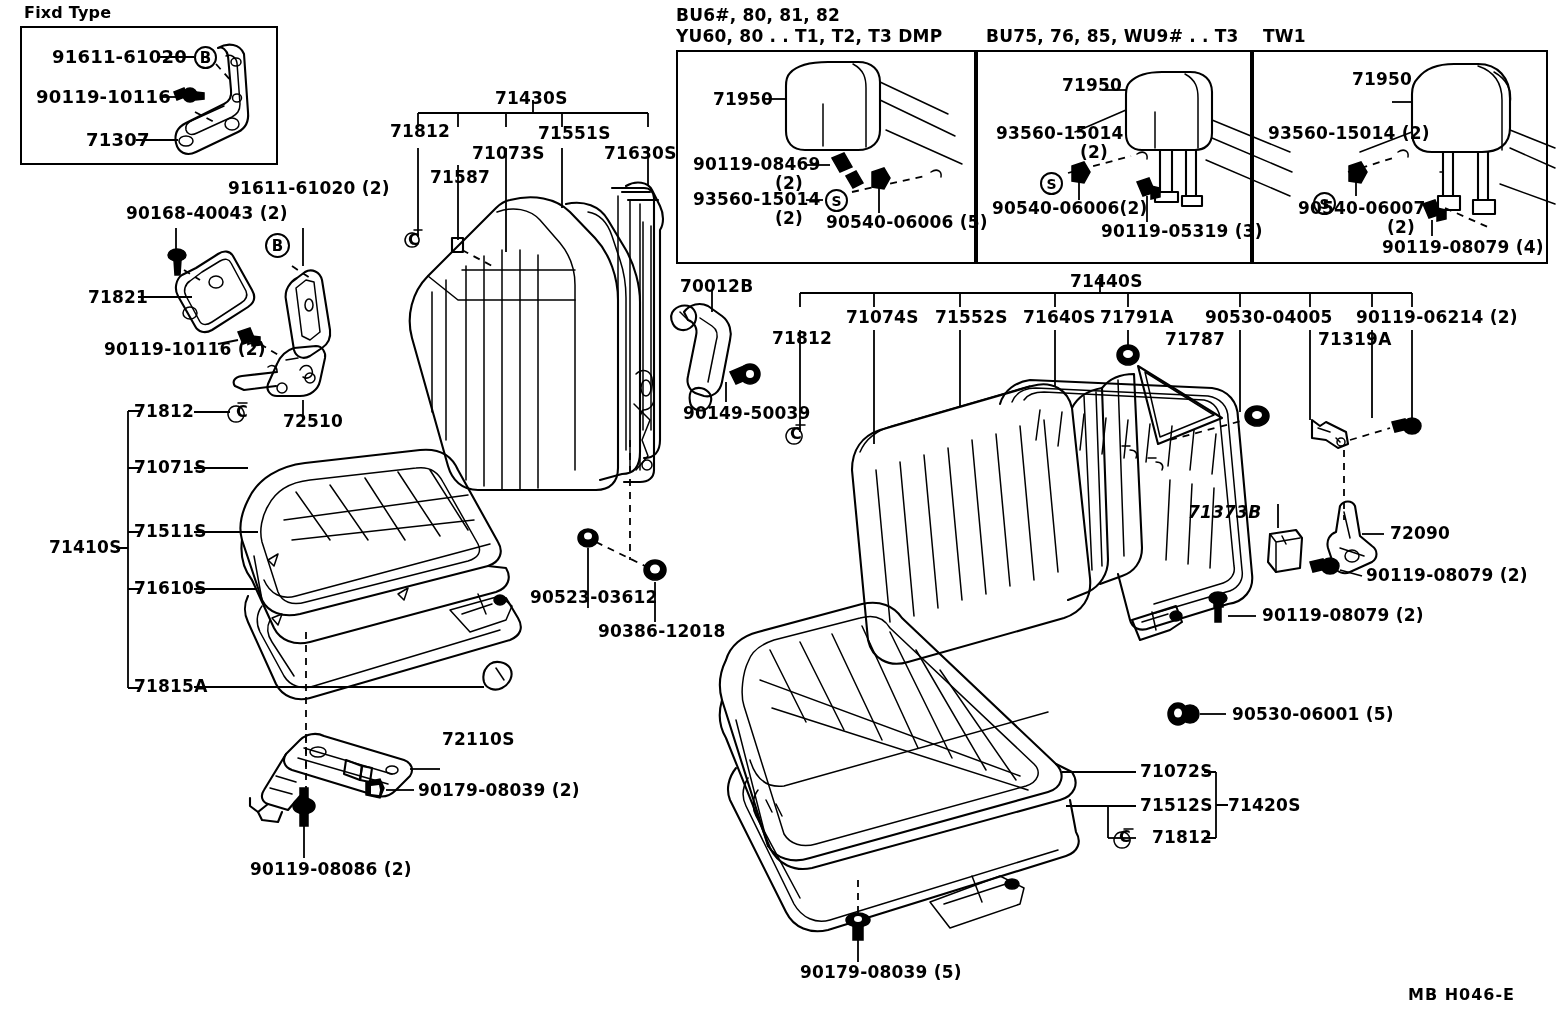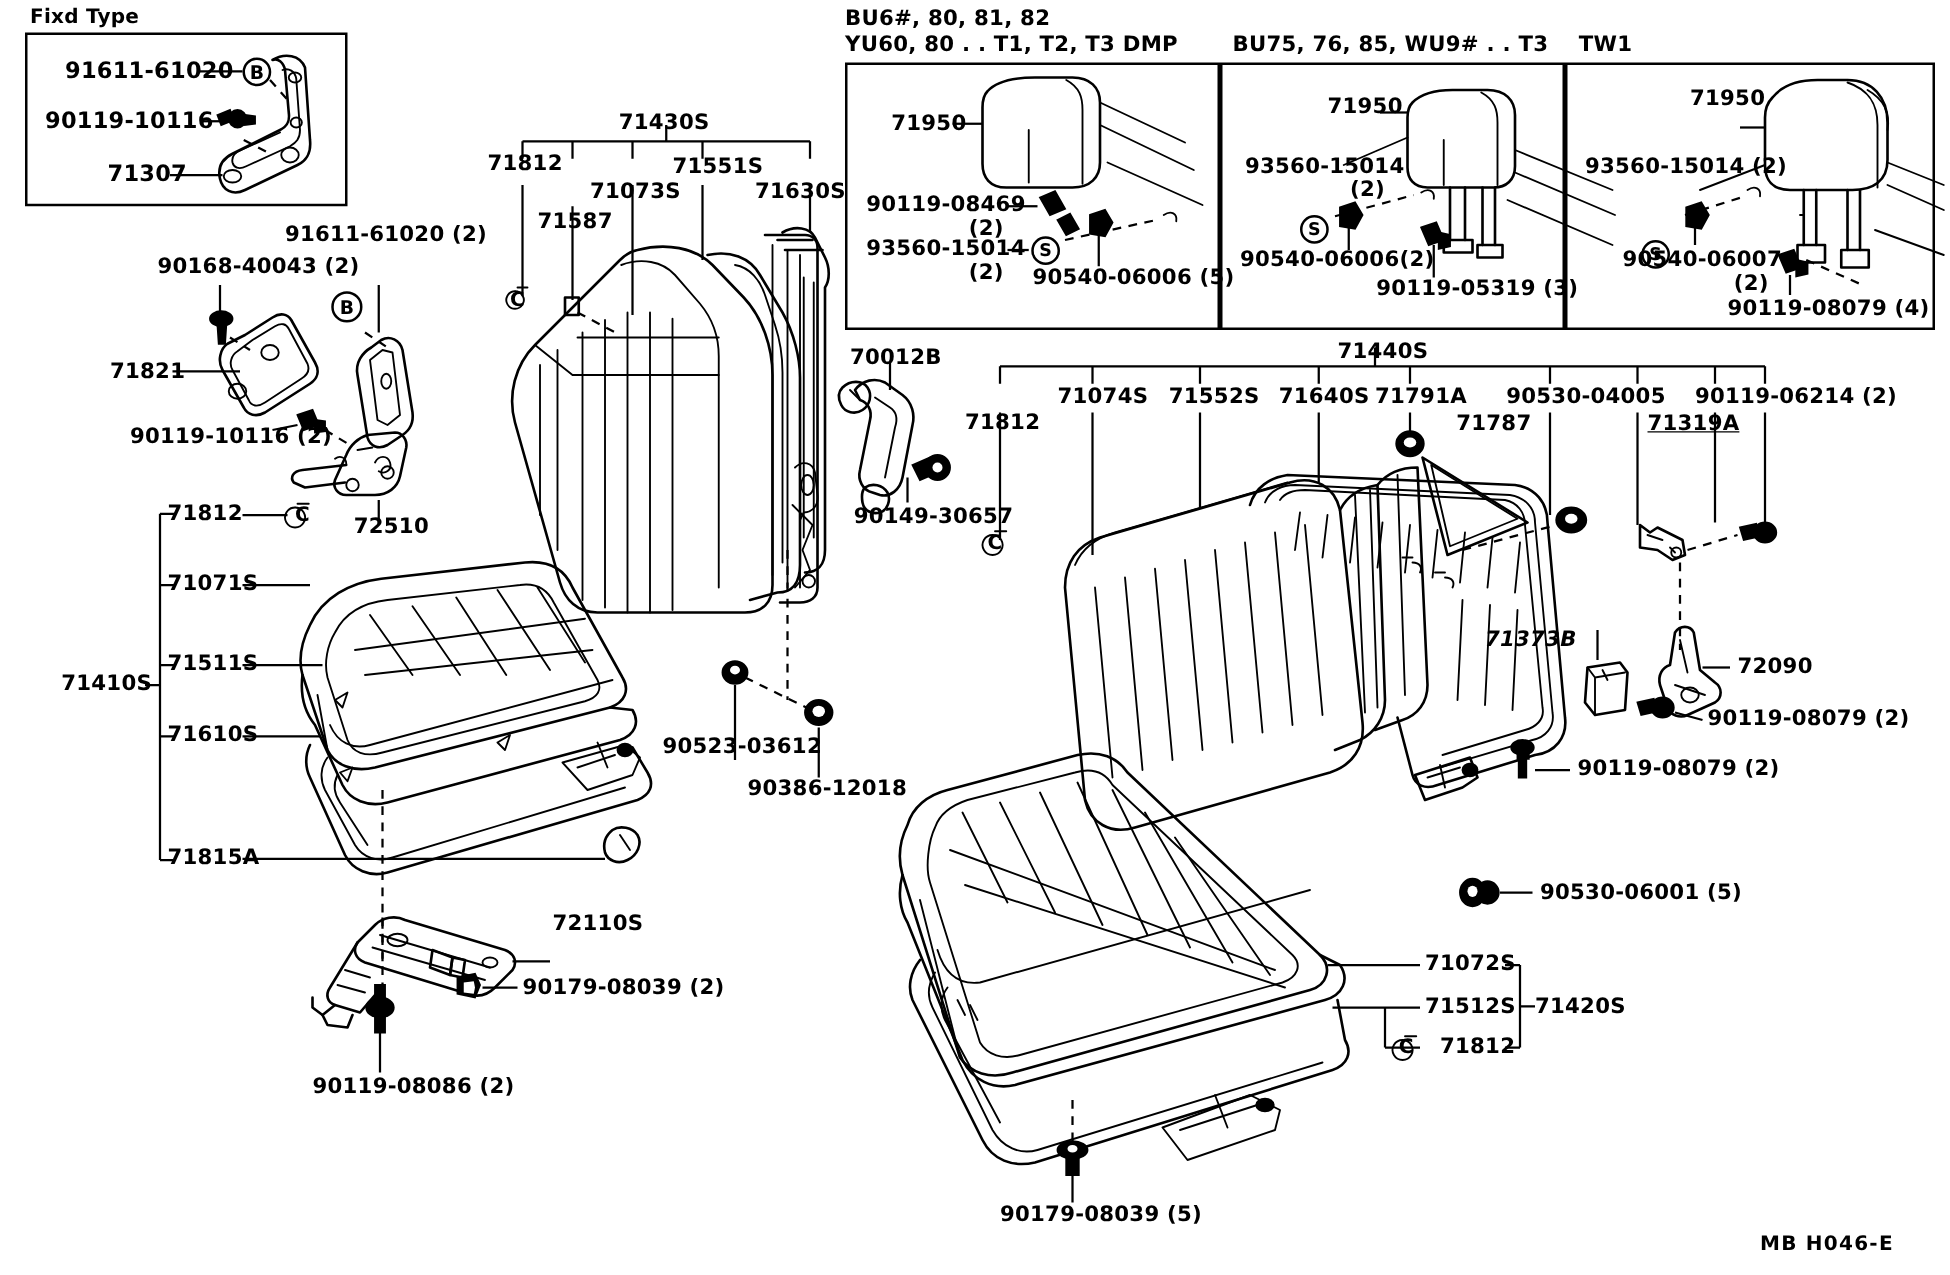--- a/index.html
+++ b/index.html
@@ -542,31 +542,31 @@
   <div class="lbl s16" style="left:236px;top:403px;">C</div>
 
   <div class="lbl s17" style="left:530px;top:588px;">90523-03612</div>
   <div class="lbl s17" style="left:598px;top:622px;">90386-12018</div>
 
   <div class="lbl s17" style="left:442px;top:730px;">72110S</div>
   <div class="lbl s17" style="left:418px;top:781px;">90179-08039 (2)</div>
   <div class="lbl s17" style="left:250px;top:860px;">90119-08086 (2)</div>
 
   <div class="lbl s17" style="left:680px;top:277px;">70012B</div>
-  <div class="lbl s17" style="left:683px;top:404px;">90149-30657</div>
+  <div class="lbl s17" style="left:683px;top:404px;">90149-50039</div>
 
   <div class="lbl s17" style="left:1070px;top:272px;">71440S</div>
   <div class="lbl s17" style="left:772px;top:329px;">71812</div>
   <div class="lbl s17" style="left:846px;top:308px;">71074S</div>
   <div class="lbl s17" style="left:935px;top:308px;">71552S</div>
   <div class="lbl s17" style="left:1023px;top:308px;">71640S</div>
   <div class="lbl s17" style="left:1100px;top:308px;">71791A</div>
   <div class="lbl s17" style="left:1165px;top:330px;">71787</div>
   <div class="lbl s17" style="left:1205px;top:308px;">90530-04005</div>
-  <div class="lbl s17" style="left:1318px;top:330px;text-decoration:underline;">71319A</div>
+  <div class="lbl s17" style="left:1318px;top:330px;">71319A</div>
   <div class="lbl s17" style="left:1356px;top:308px;">90119-06214 (2)</div>
   <div class="lbl s16" style="left:790px;top:425px;">C</div>
 
   <div class="lbl s17" style="left:1188px;top:503px;font-style:italic;">71373B</div>
   <div class="lbl s17" style="left:1390px;top:524px;">72090</div>
   <div class="lbl s17" style="left:1366px;top:566px;">90119-08079 (2)</div>
   <div class="lbl s17" style="left:1262px;top:606px;">90119-08079 (2)</div>
   <div class="lbl s17" style="left:1232px;top:705px;">90530-06001 (5)</div>
 
   <div class="lbl s17" style="left:1228px;top:796px;">71420S</div>

